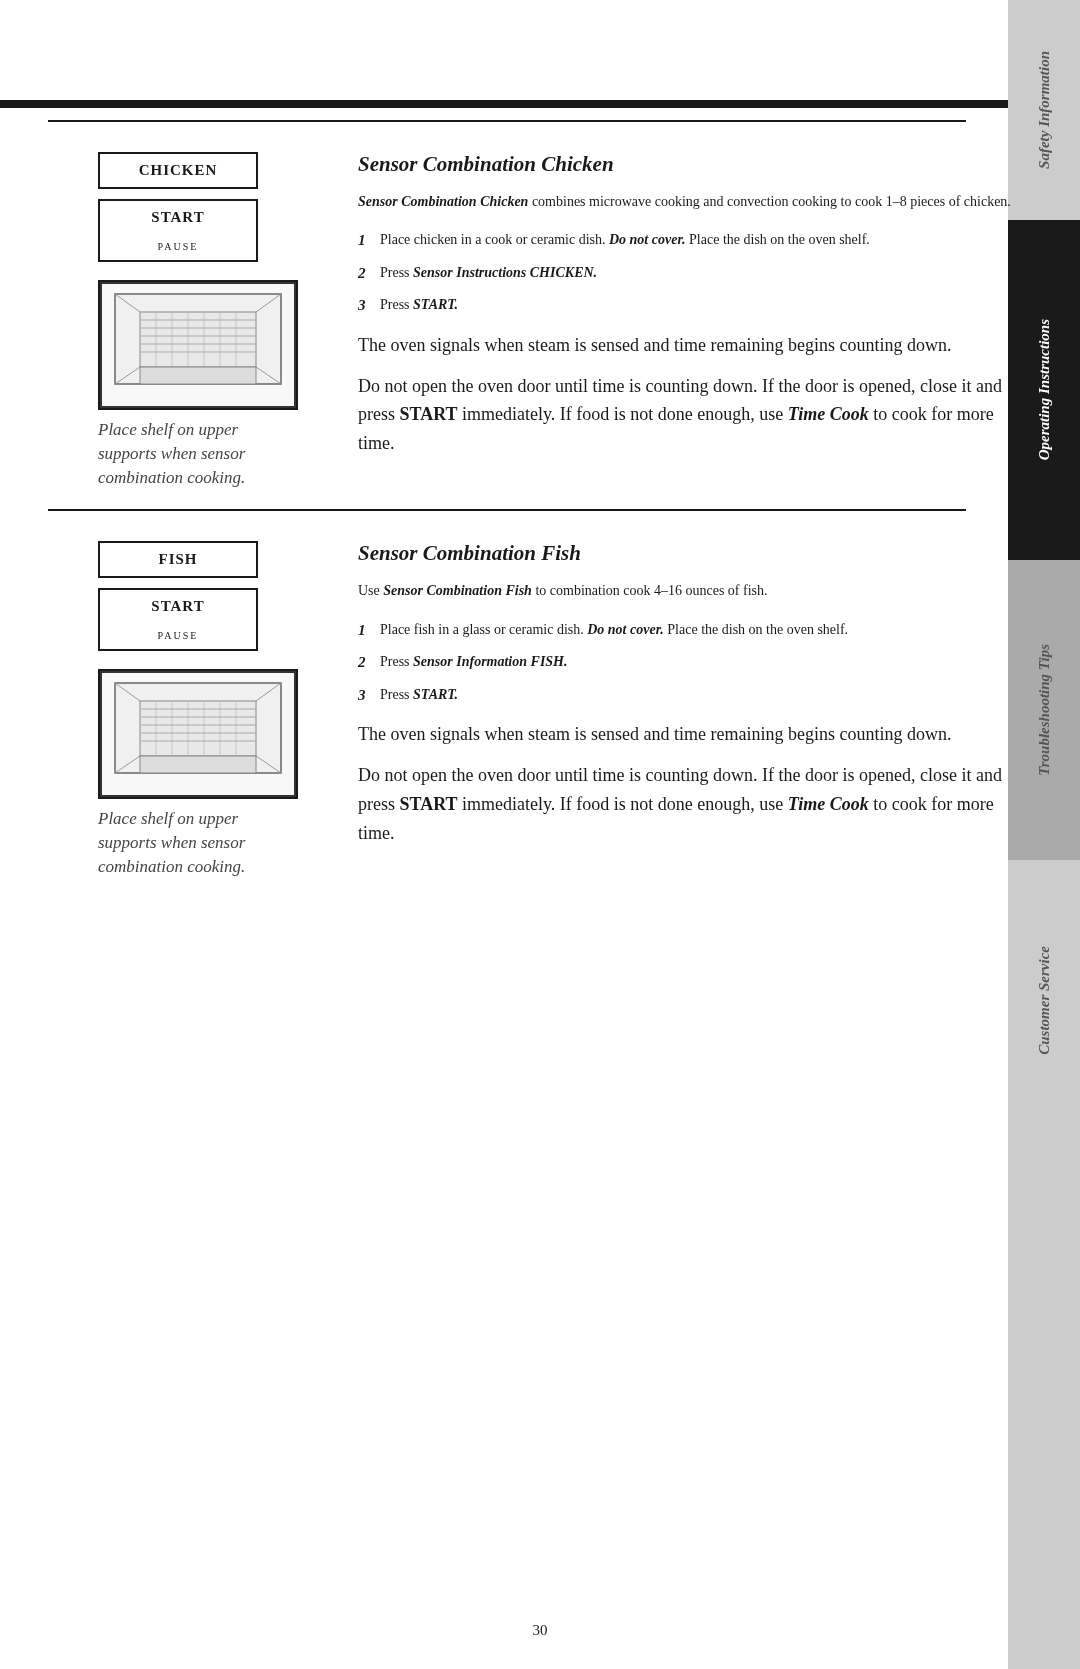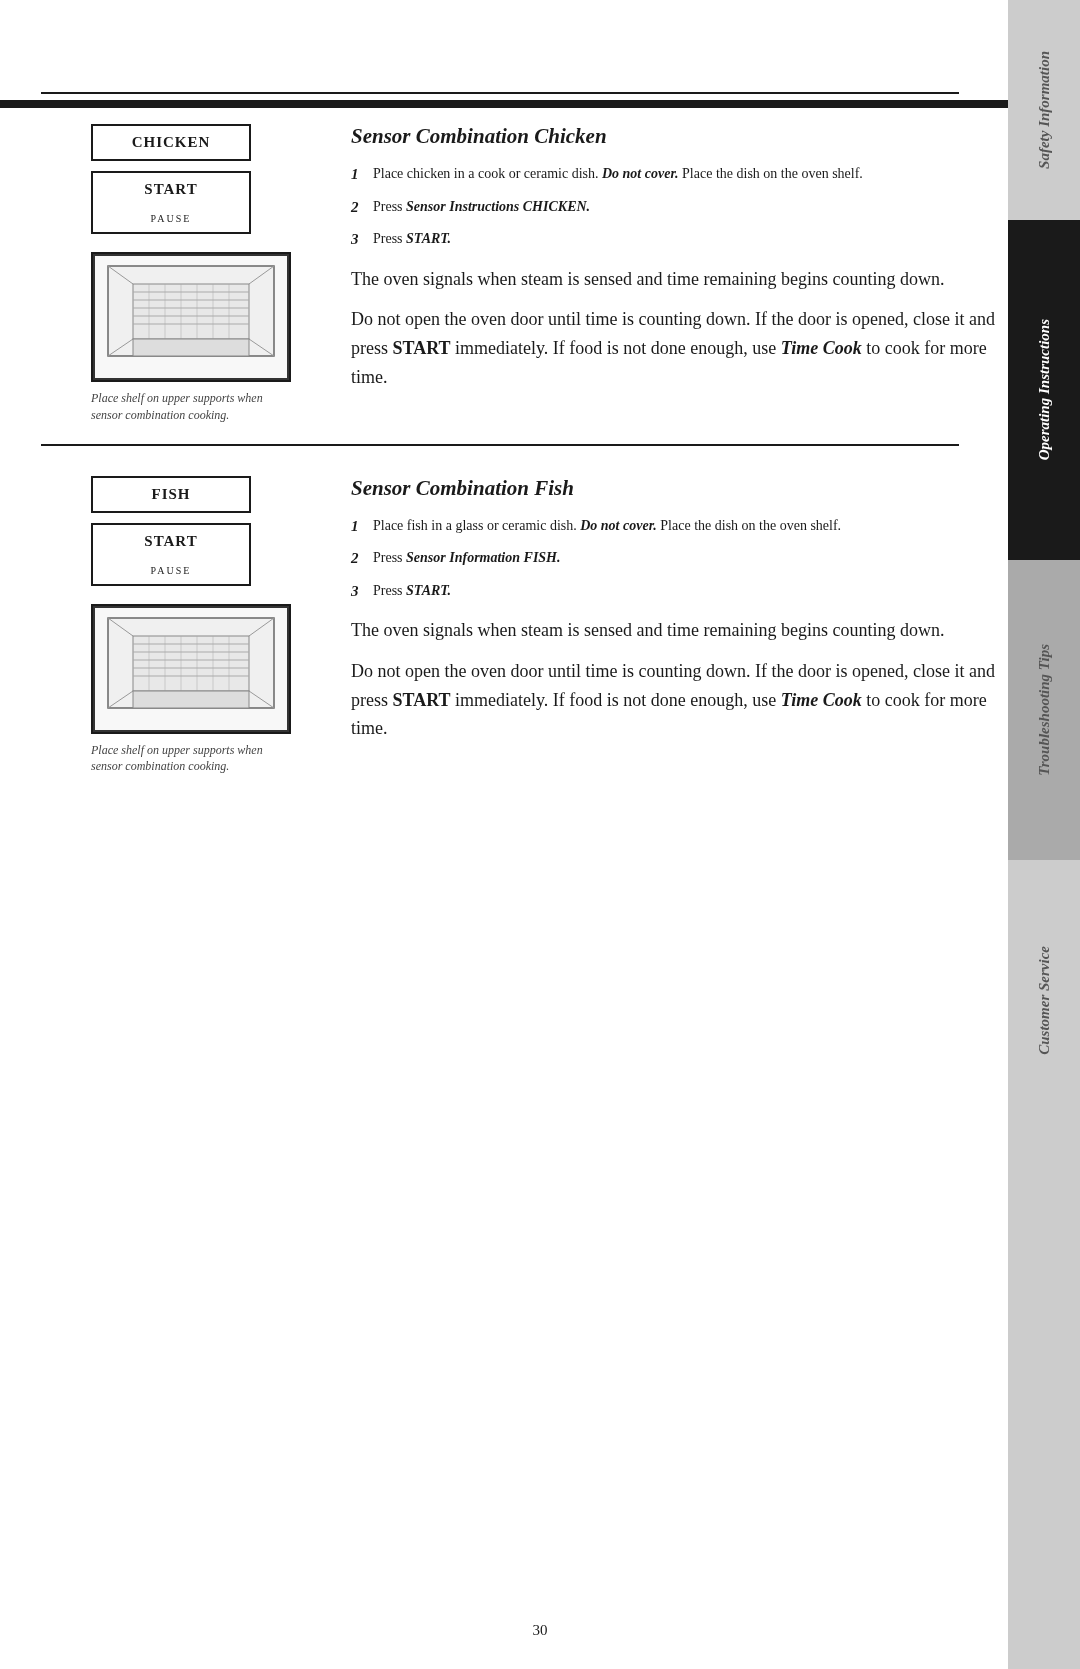--- a/index.html
+++ b/index.html
@@ -48,25 +48,25 @@
     .sidebar-section-1 { height: 220px; background: #cccccc; }
     .sidebar-section-2 { height: 340px; background: #1a1a1a; }
     .sidebar-section-3 { height: 300px; background: #aaaaaa; }
     .sidebar-section-4 { height: 280px; background: #cccccc; }
     .sidebar-section-5 { height: 280px; background: #cccccc; }
     .sidebar-section-6 { height: 249px; background: #cccccc; }
 
     
     .main-content {
       position: absolute;
-      left: 1px;
+      left: 8px;
       top: 0;
       width: 1008px;
       height: 1669px;
-      padding: 32px 50px 40px 40px;
+      padding: 60px 50px 40px 40px;
     }
 
     
     .top-bar {
       position: absolute;
       top: 100px;
       left: 0;
       width: 1008px;
       height: 8px;
       background: #1a1a1a;
@@ -136,21 +136,21 @@
     .oven-img {
       width: 200px;
       height: 130px;
       border: 2px solid #1a1a1a;
       position: relative;
       overflow: hidden;
       background: #fff;
     }
 
     .oven-caption {
-      font-size: 12px;
+      font-size: 17px;
       color: #444;
       margin-top: 8px;
       font-style: italic;
       line-height: 1.4;
       max-width: 200px;
     }
 
     
     .right-content {
       flex: 1;
@@ -288,20 +288,23 @@
             <line x1="136" y1="30" x2="136" y2="85" stroke="#aaa" stroke-width="0.5"></line>
 
             <rect x="40" y="85" width="116" height="17" fill="#ddd" stroke="#888" stroke-width="1"></rect>
           </svg>
         </div>
         <div class="oven-caption">Place shelf on upper supports when sensor combination cooking.</div>
       </div>
 
       <div class="right-content">
         <div class="section-title">Sensor Combination Chicken</div>
+        <p class="intro-text">
+          <span class="bold-italic">Sensor Combination Chicken</span><span> combines microwave cooking and convection cooking to cook 1–8 pieces of chicken.</span>
+        </p>
         <div class="steps">
           <div class="step">
             <span class="step-number"><em>1</em></span>
             <span class="step-text"><span>Place chicken in a cook or ceramic dish. </span><span class="bold-italic">Do not cover.</span><span> Place the dish on the oven shelf.</span></span>
           </div>
           <div class="step">
             <span class="step-number"><em>2</em></span>
             <span class="step-text"><span>Press </span><span class="bold-italic">Sensor Instructions CHICKEN.</span></span>
           </div>
           <div class="step">
@@ -353,20 +356,23 @@
             <line x1="120" y1="30" x2="120" y2="85" stroke="#aaa" stroke-width="0.5"></line>
             <line x1="136" y1="30" x2="136" y2="85" stroke="#aaa" stroke-width="0.5"></line>
             <rect x="40" y="85" width="116" height="17" fill="#ddd" stroke="#888" stroke-width="1"></rect>
           </svg>
         </div>
         <div class="oven-caption">Place shelf on upper supports when sensor combination cooking.</div>
       </div>
 
       <div class="right-content">
         <div class="section-title">Sensor Combination Fish</div>
+        <p class="intro-text">
+          <span>Use </span><span class="bold-italic">Sensor Combination Fish</span><span> to combination cook 4–16 ounces of fish.</span>
+        </p>
         <div class="steps">
           <div class="step">
             <span class="step-number"><em>1</em></span>
             <span class="step-text"><span>Place fish in a glass or ceramic dish. </span><span class="bold-italic">Do not cover.</span><span> Place the dish on the oven shelf.</span></span>
           </div>
           <div class="step">
             <span class="step-number"><em>2</em></span>
             <span class="step-text"><span>Press </span><span class="bold-italic">Sensor Information FISH.</span></span>
           </div>
           <div class="step">

